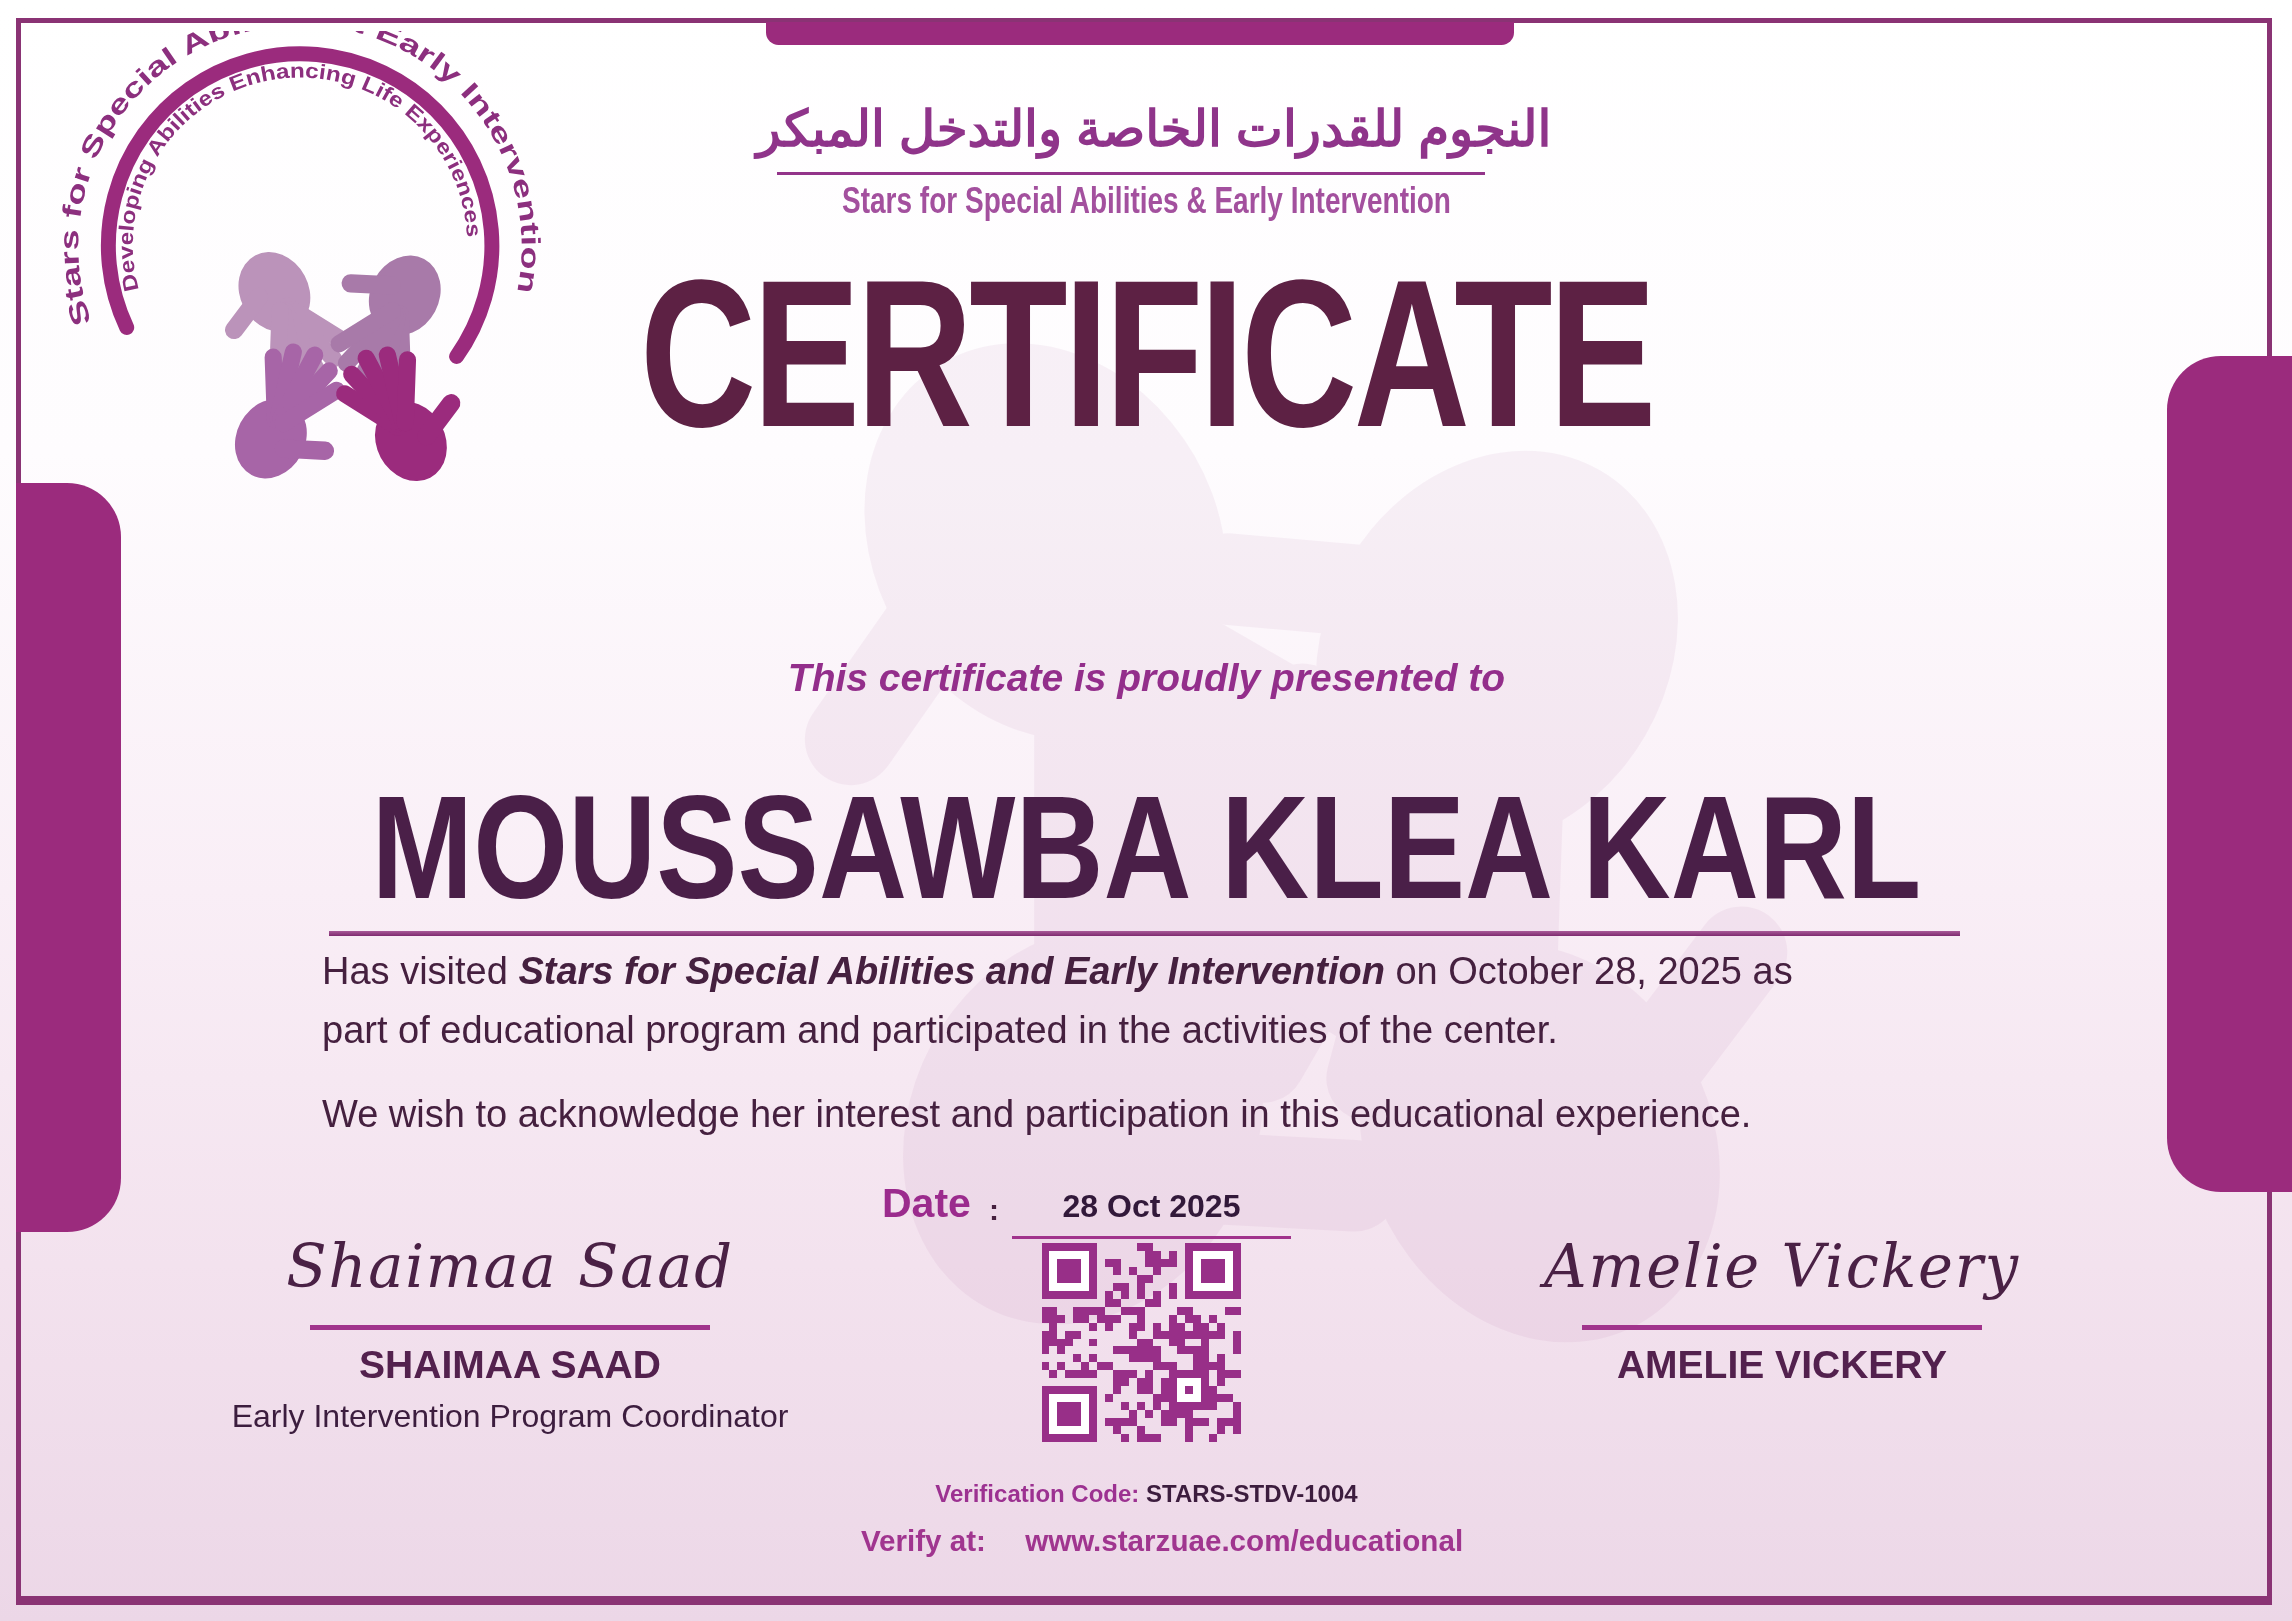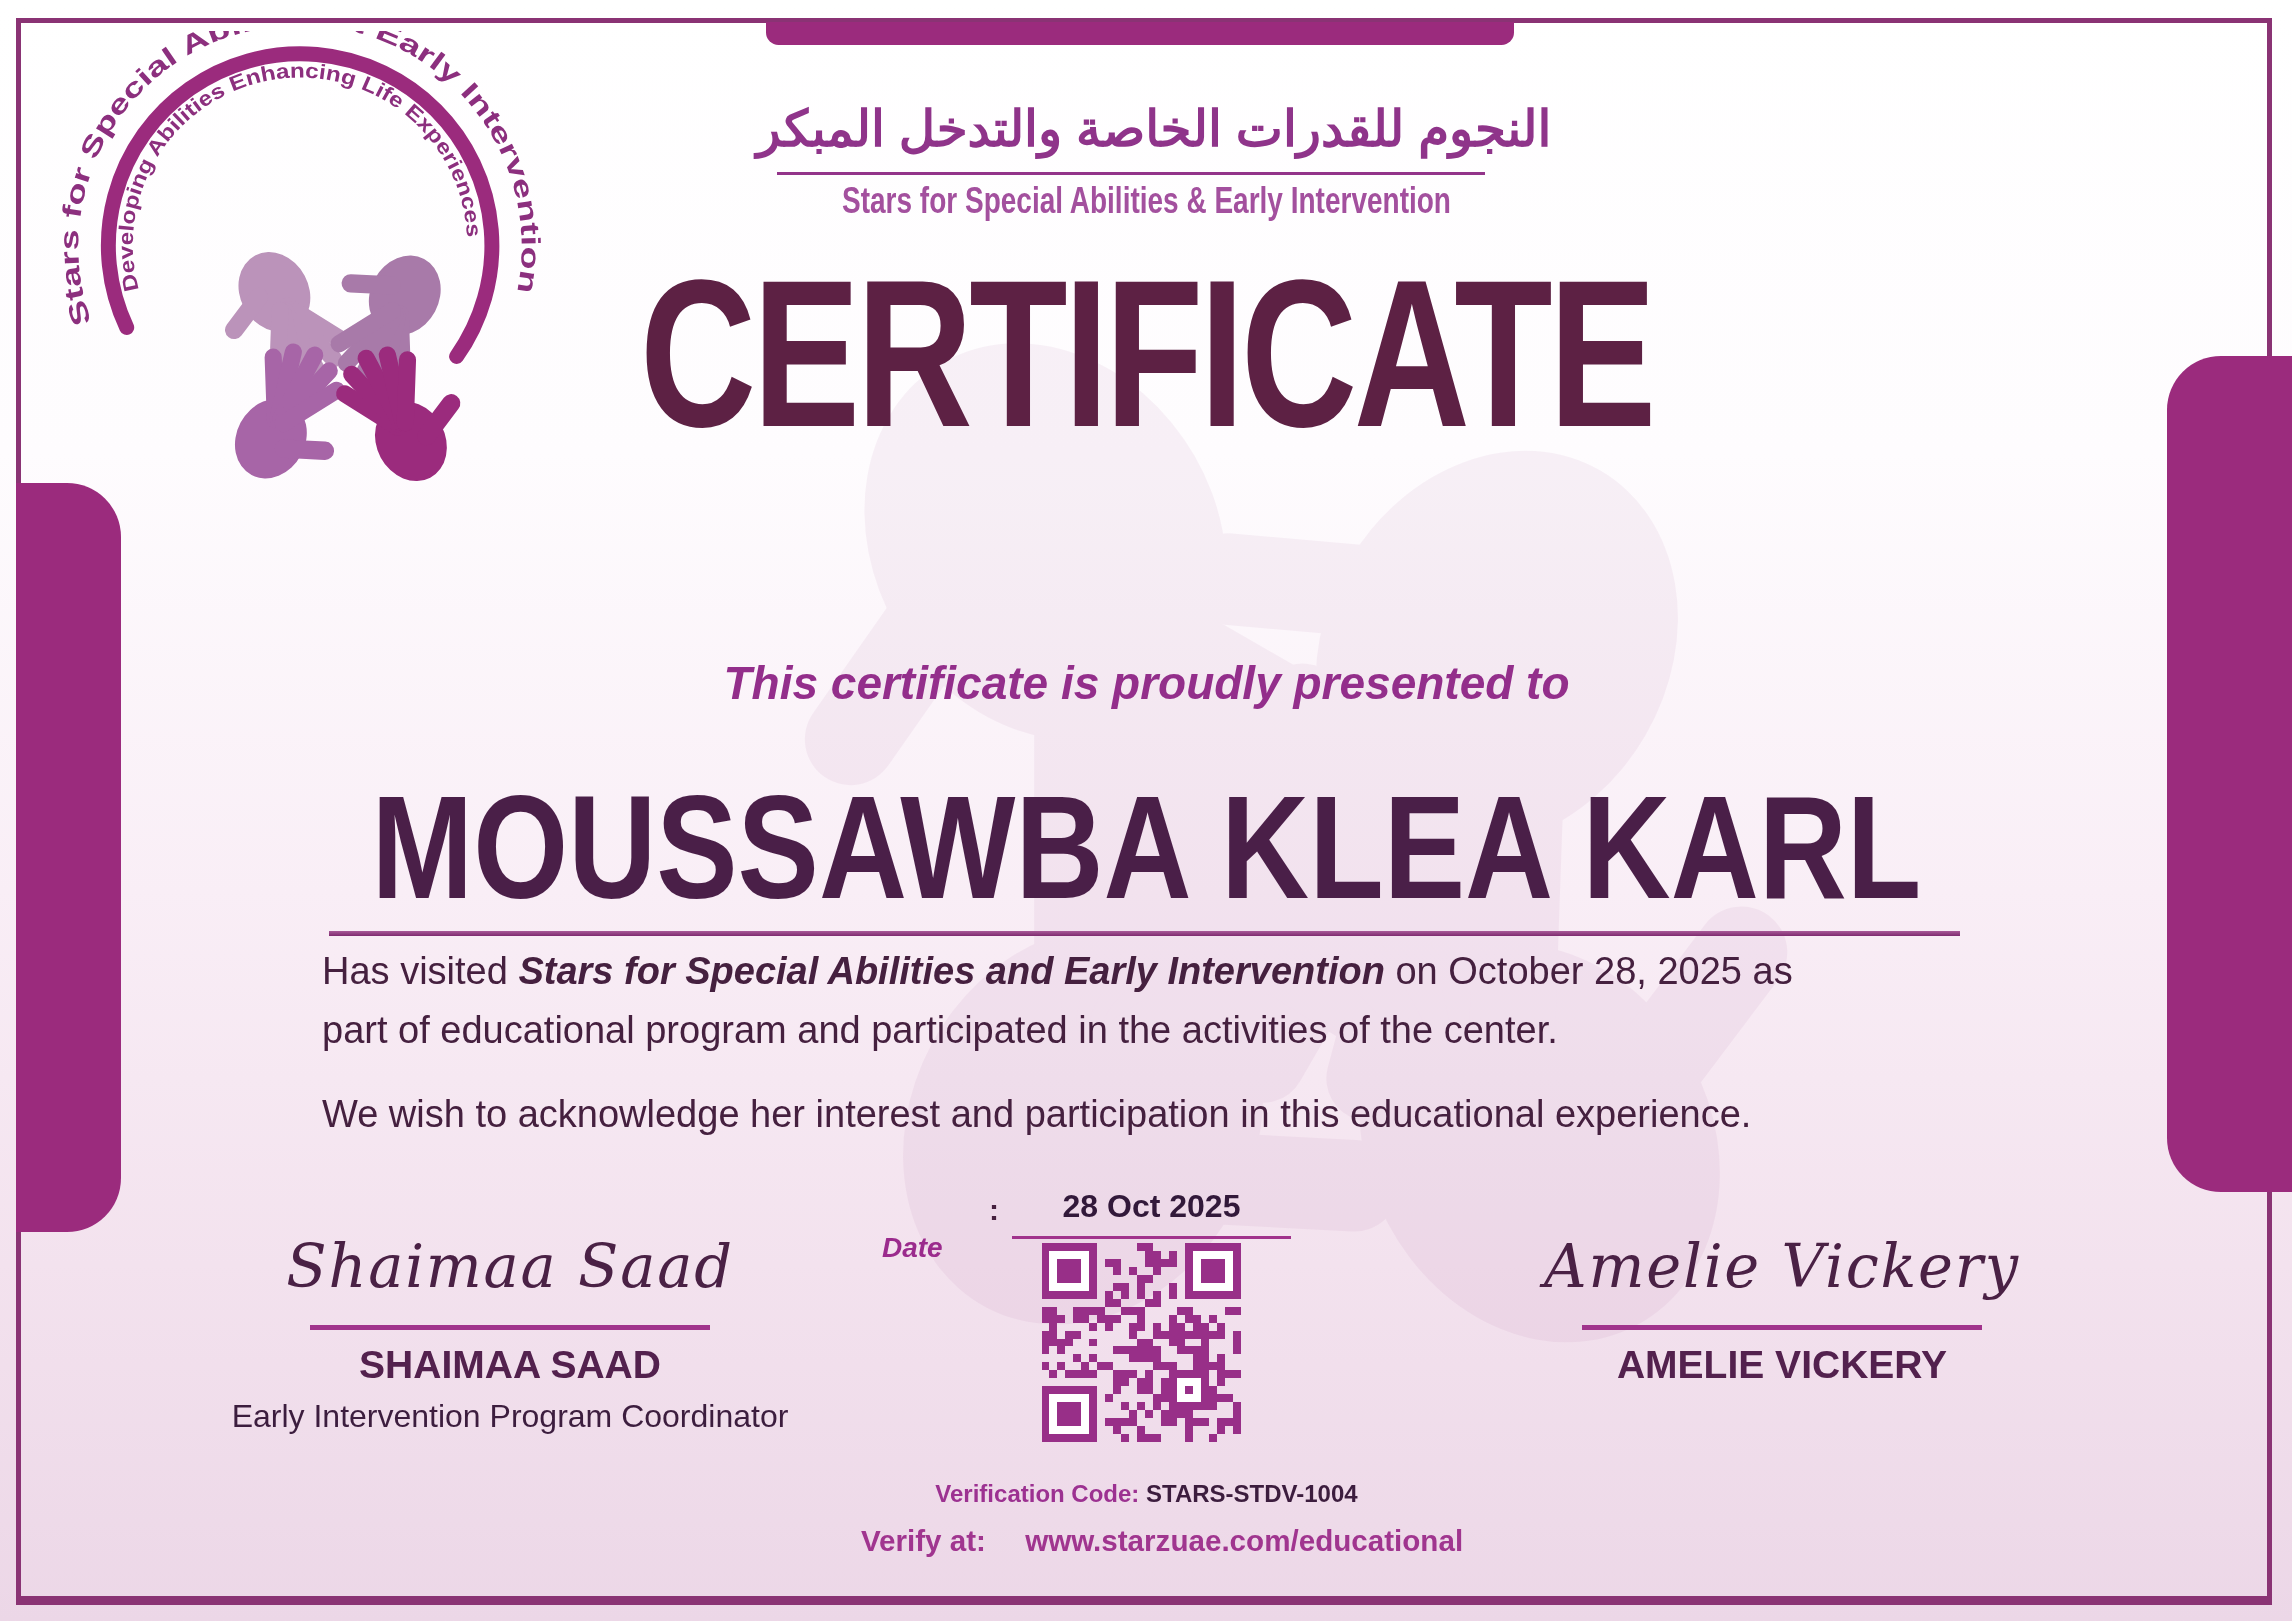--- a/index.html
+++ b/index.html
@@ -34,33 +34,33 @@
           transform:scaleY(1.32); transform-origin:center top; letter-spacing:0px;}
   .big-title{top:249px; font-size:161px; font-weight:bold; color:#5D2144;
           letter-spacing:-3.6px; transform:scaleY(1.30); transform-origin:center top; line-height:1;}
   .ribbon{
     position:absolute; left:307px; top:504px; width:1689px; height:157px; z-index:3;
     background:#BE8EBC; display:flex; align-items:center; justify-content:center;
     clip-path:polygon(0 0,100% 0,calc(100% - 70px) 50%,100% 100%,0 100%,70px 50%);
   }
   .ribbon-text{color:#ffffff; font-size:93px; font-weight:bold; letter-spacing:1.8px;
           transform:scaleY(1.12);}
-  .presented{top:656px; font-size:46px; font-weight:bold; font-style:italic; color:#932E8B;}
+  .presented{top:656px; font-size:39px; font-weight:bold; font-style:italic; color:#932E8B;}
   .recipient{top:774px; font-size:122px; font-weight:bold; color:#4A1F48;
           transform:scaleY(1.2); transform-origin:center top; line-height:1; letter-spacing:0;}
   .name-rule{position:absolute; left:329px; top:931px; width:1631px; height:5.4px;
           background:linear-gradient(180deg,#a85a98,#7E2A6F); z-index:3;}
   .body-p{position:absolute; left:322px; width:1630px; text-align:left; z-index:3;
           font-size:38px; color:#45203F; line-height:1.55;}
   .p1{top:942px;}
   .p2{top:1085px;}
   .org-bold{font-weight:bold; font-style:italic;}
 
-  .date-label{position:absolute; left:882px; top:1232px; font-size:28px; font-weight:bold;
-          font-style:italic; color:#9B2B8D; z-index:3;}
+  .date-label{position:absolute; left:882px; top:1180px; font-size:41px; font-weight:bold;
+          color:#9B2B8D; z-index:3;}
   .date-colon{position:absolute; left:989px; top:1193px; font-size:30px; font-weight:bold;
           color:#45203F; z-index:3;}
   .date-underline{position:absolute; left:1012px; top:1188px; width:279px; height:48px;
           border-bottom:3.6px solid #A1338C; text-align:center; z-index:3;}
   .date-value{font-size:32px; font-weight:bold; color:#32193A;}
 
   .qr{position:absolute; left:1036px; top:1243px; z-index:3;}
 
   .sig{position:absolute; width:716px; text-align:center; z-index:3;}
   .sig-left{left:152px; top:1232px;}

